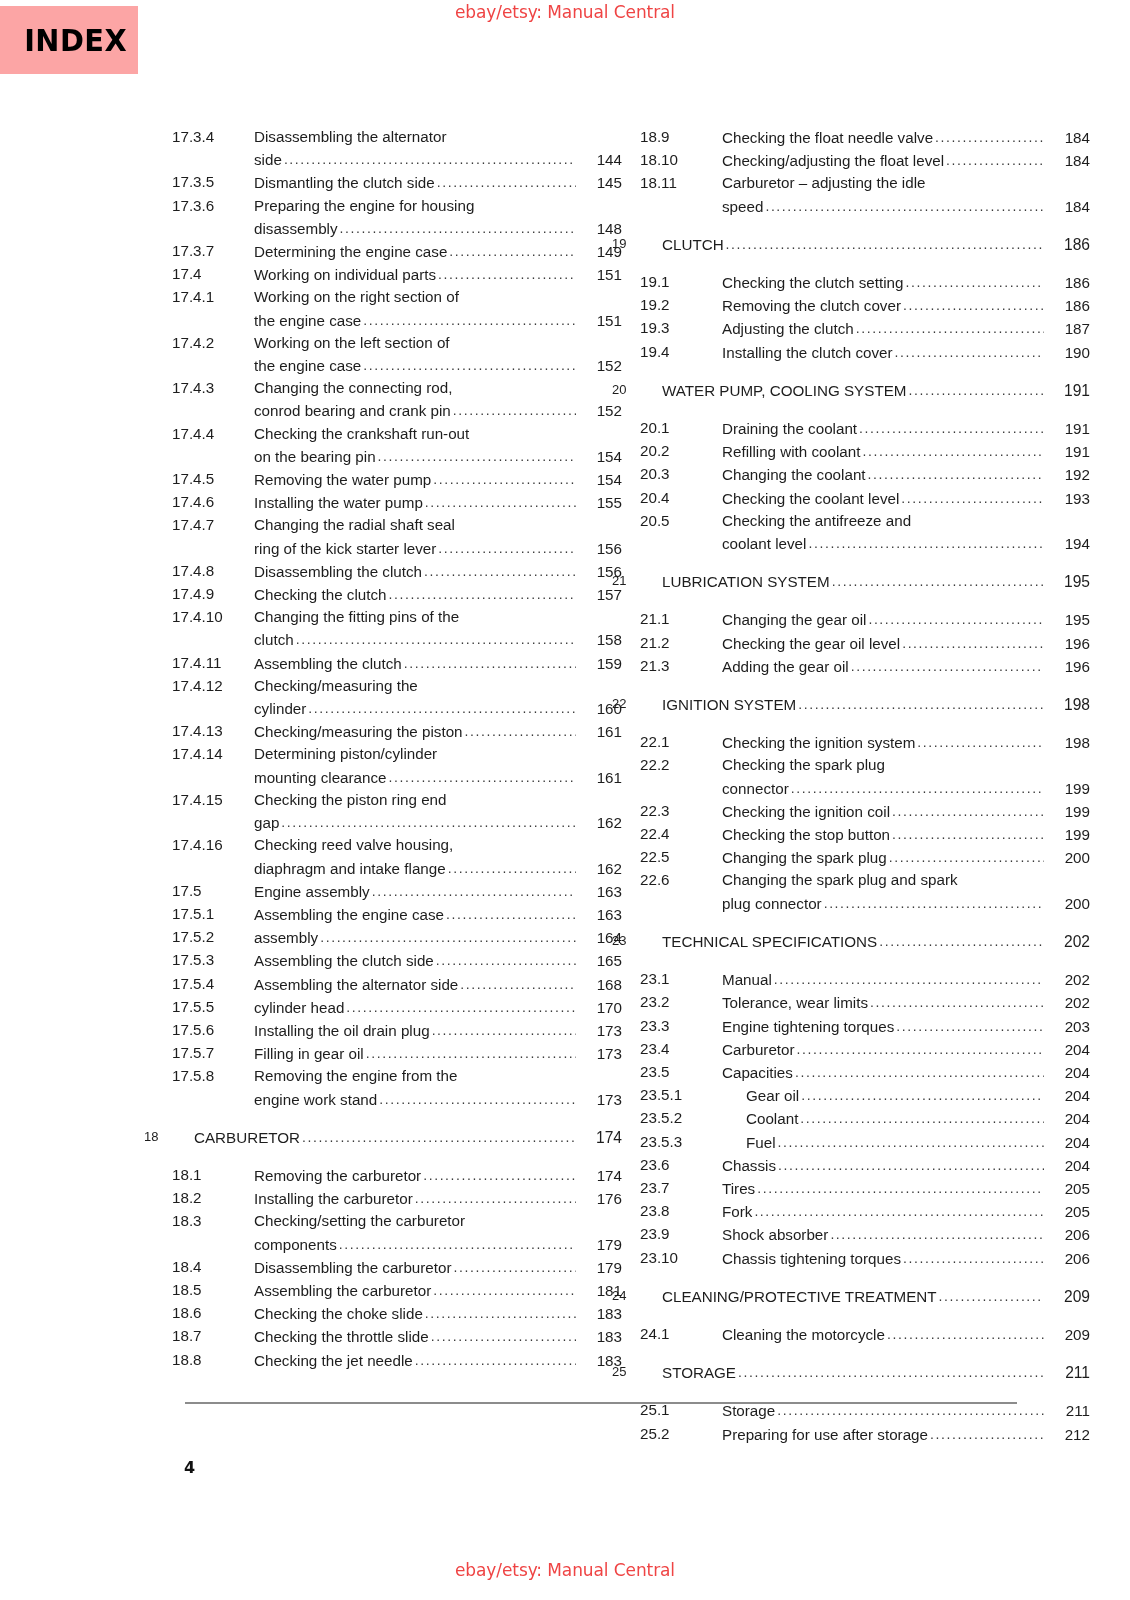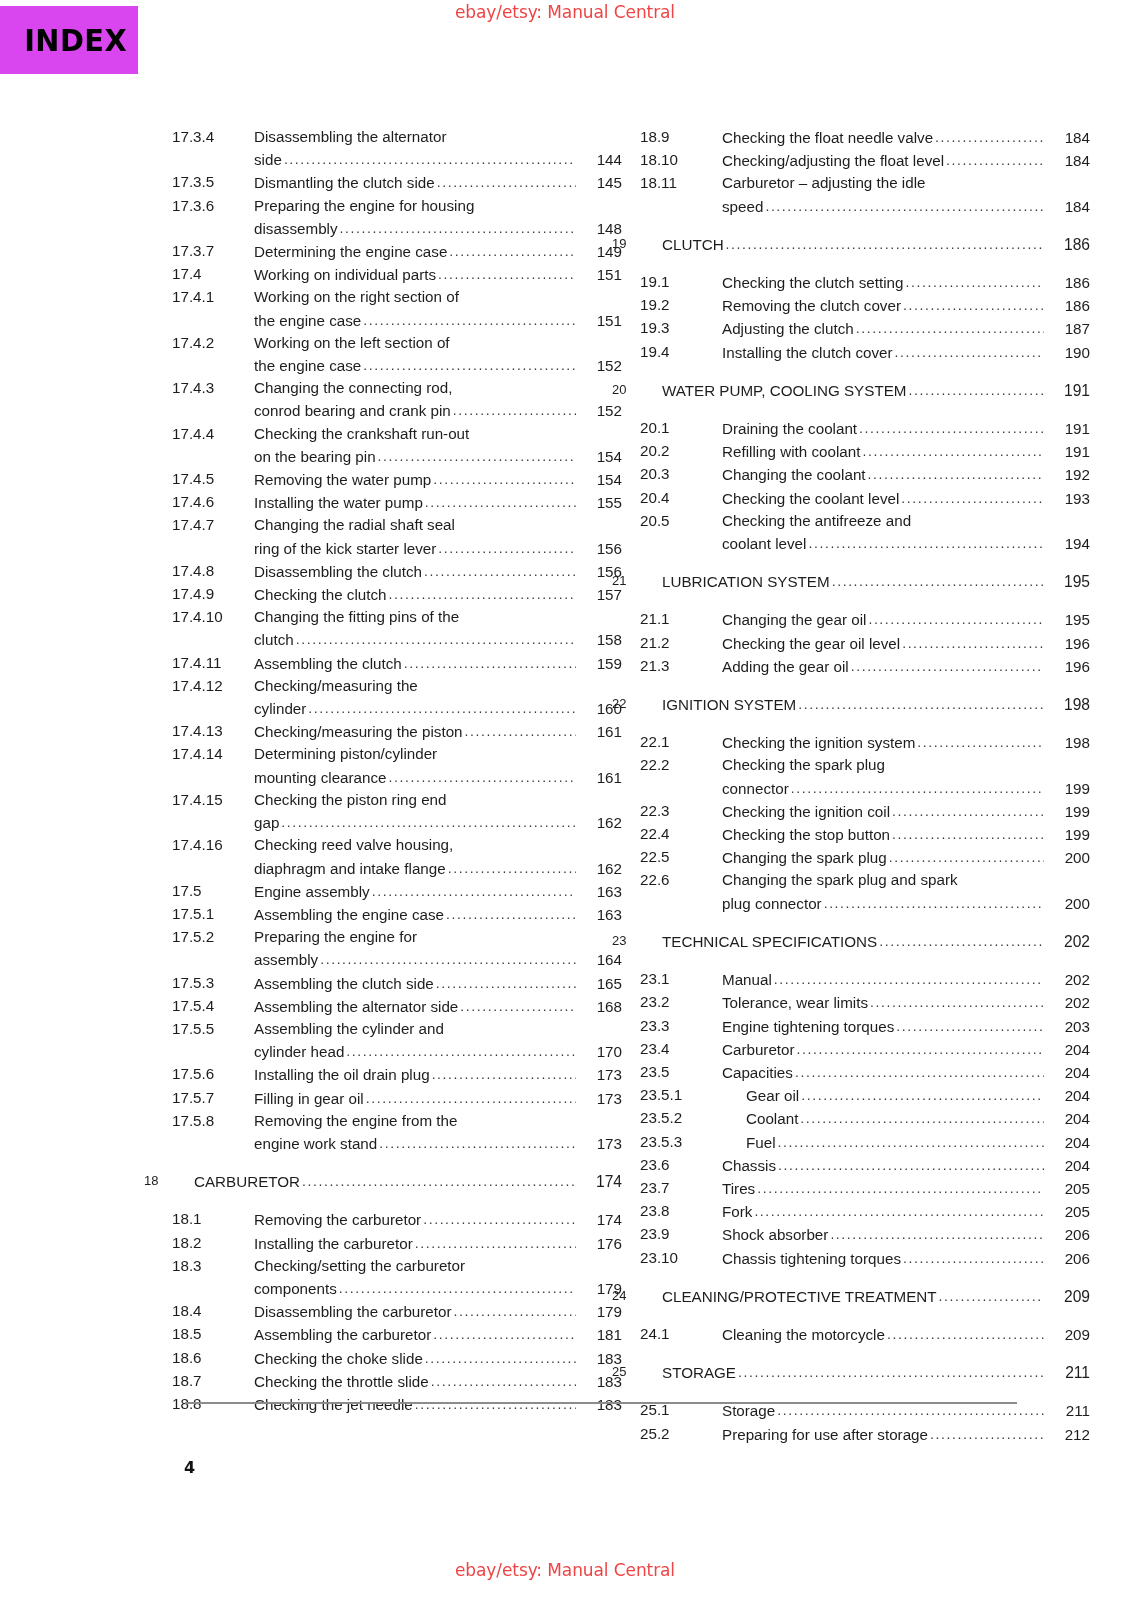--- a/index.html
+++ b/index.html
@@ -30,21 +30,21 @@
   .watermark-top { top: 2px; }
   .watermark-bottom { bottom: 20px; }
 
   
   .index-tab {
     position: absolute;
     left: 0;
     top: 6px;
     width: 138px;
     height: 68px;
-    background: #d946ef;
+    background: #fca5a5;
     display: flex;
     align-items: center;
     text-align: center;
   }
   .index-tab-label {
     font-family: "DejaVu Sans", sans-serif;
     font-weight: bold;
     font-size: 31px;
     letter-spacing: 0.5px;
     color: #000000;
@@ -441,23 +441,20 @@
             <span class="txt">Assembling the engine case</span>
             <span class="leaders">..........................................................................................</span>
             <span class="page page-col">163</span>
           </div>
         </div>
       </div>
       <div class="entry ml lvl-3">
         <div class="num">17.5.2</div>
         <div class="body">
           <div class="row">
-            <span class="txt">Preparing the engine for</span>
-          </div>
-          <div class="row">
             <span class="txt">assembly</span>
             <span class="leaders">..........................................................................................</span>
             <span class="page page-col">164</span>
           </div>
         </div>
       </div>
       <div class="entry ml lvl-3">
         <div class="num">17.5.3</div>
         <div class="body">
           <div class="row">
@@ -473,23 +470,20 @@
           <div class="row">
             <span class="txt">Assembling the alternator side</span>
             <span class="leaders">..........................................................................................</span>
             <span class="page page-col">168</span>
           </div>
         </div>
       </div>
       <div class="entry ml lvl-3">
         <div class="num">17.5.5</div>
         <div class="body">
-          <div class="row">
-            <span class="txt">Assembling the cylinder and</span>
-          </div>
           <div class="row">
             <span class="txt">cylinder head</span>
             <span class="leaders">..........................................................................................</span>
             <span class="page page-col">170</span>
           </div>
         </div>
       </div>
       <div class="entry ml lvl-3">
         <div class="num">17.5.6</div>
         <div class="body">

